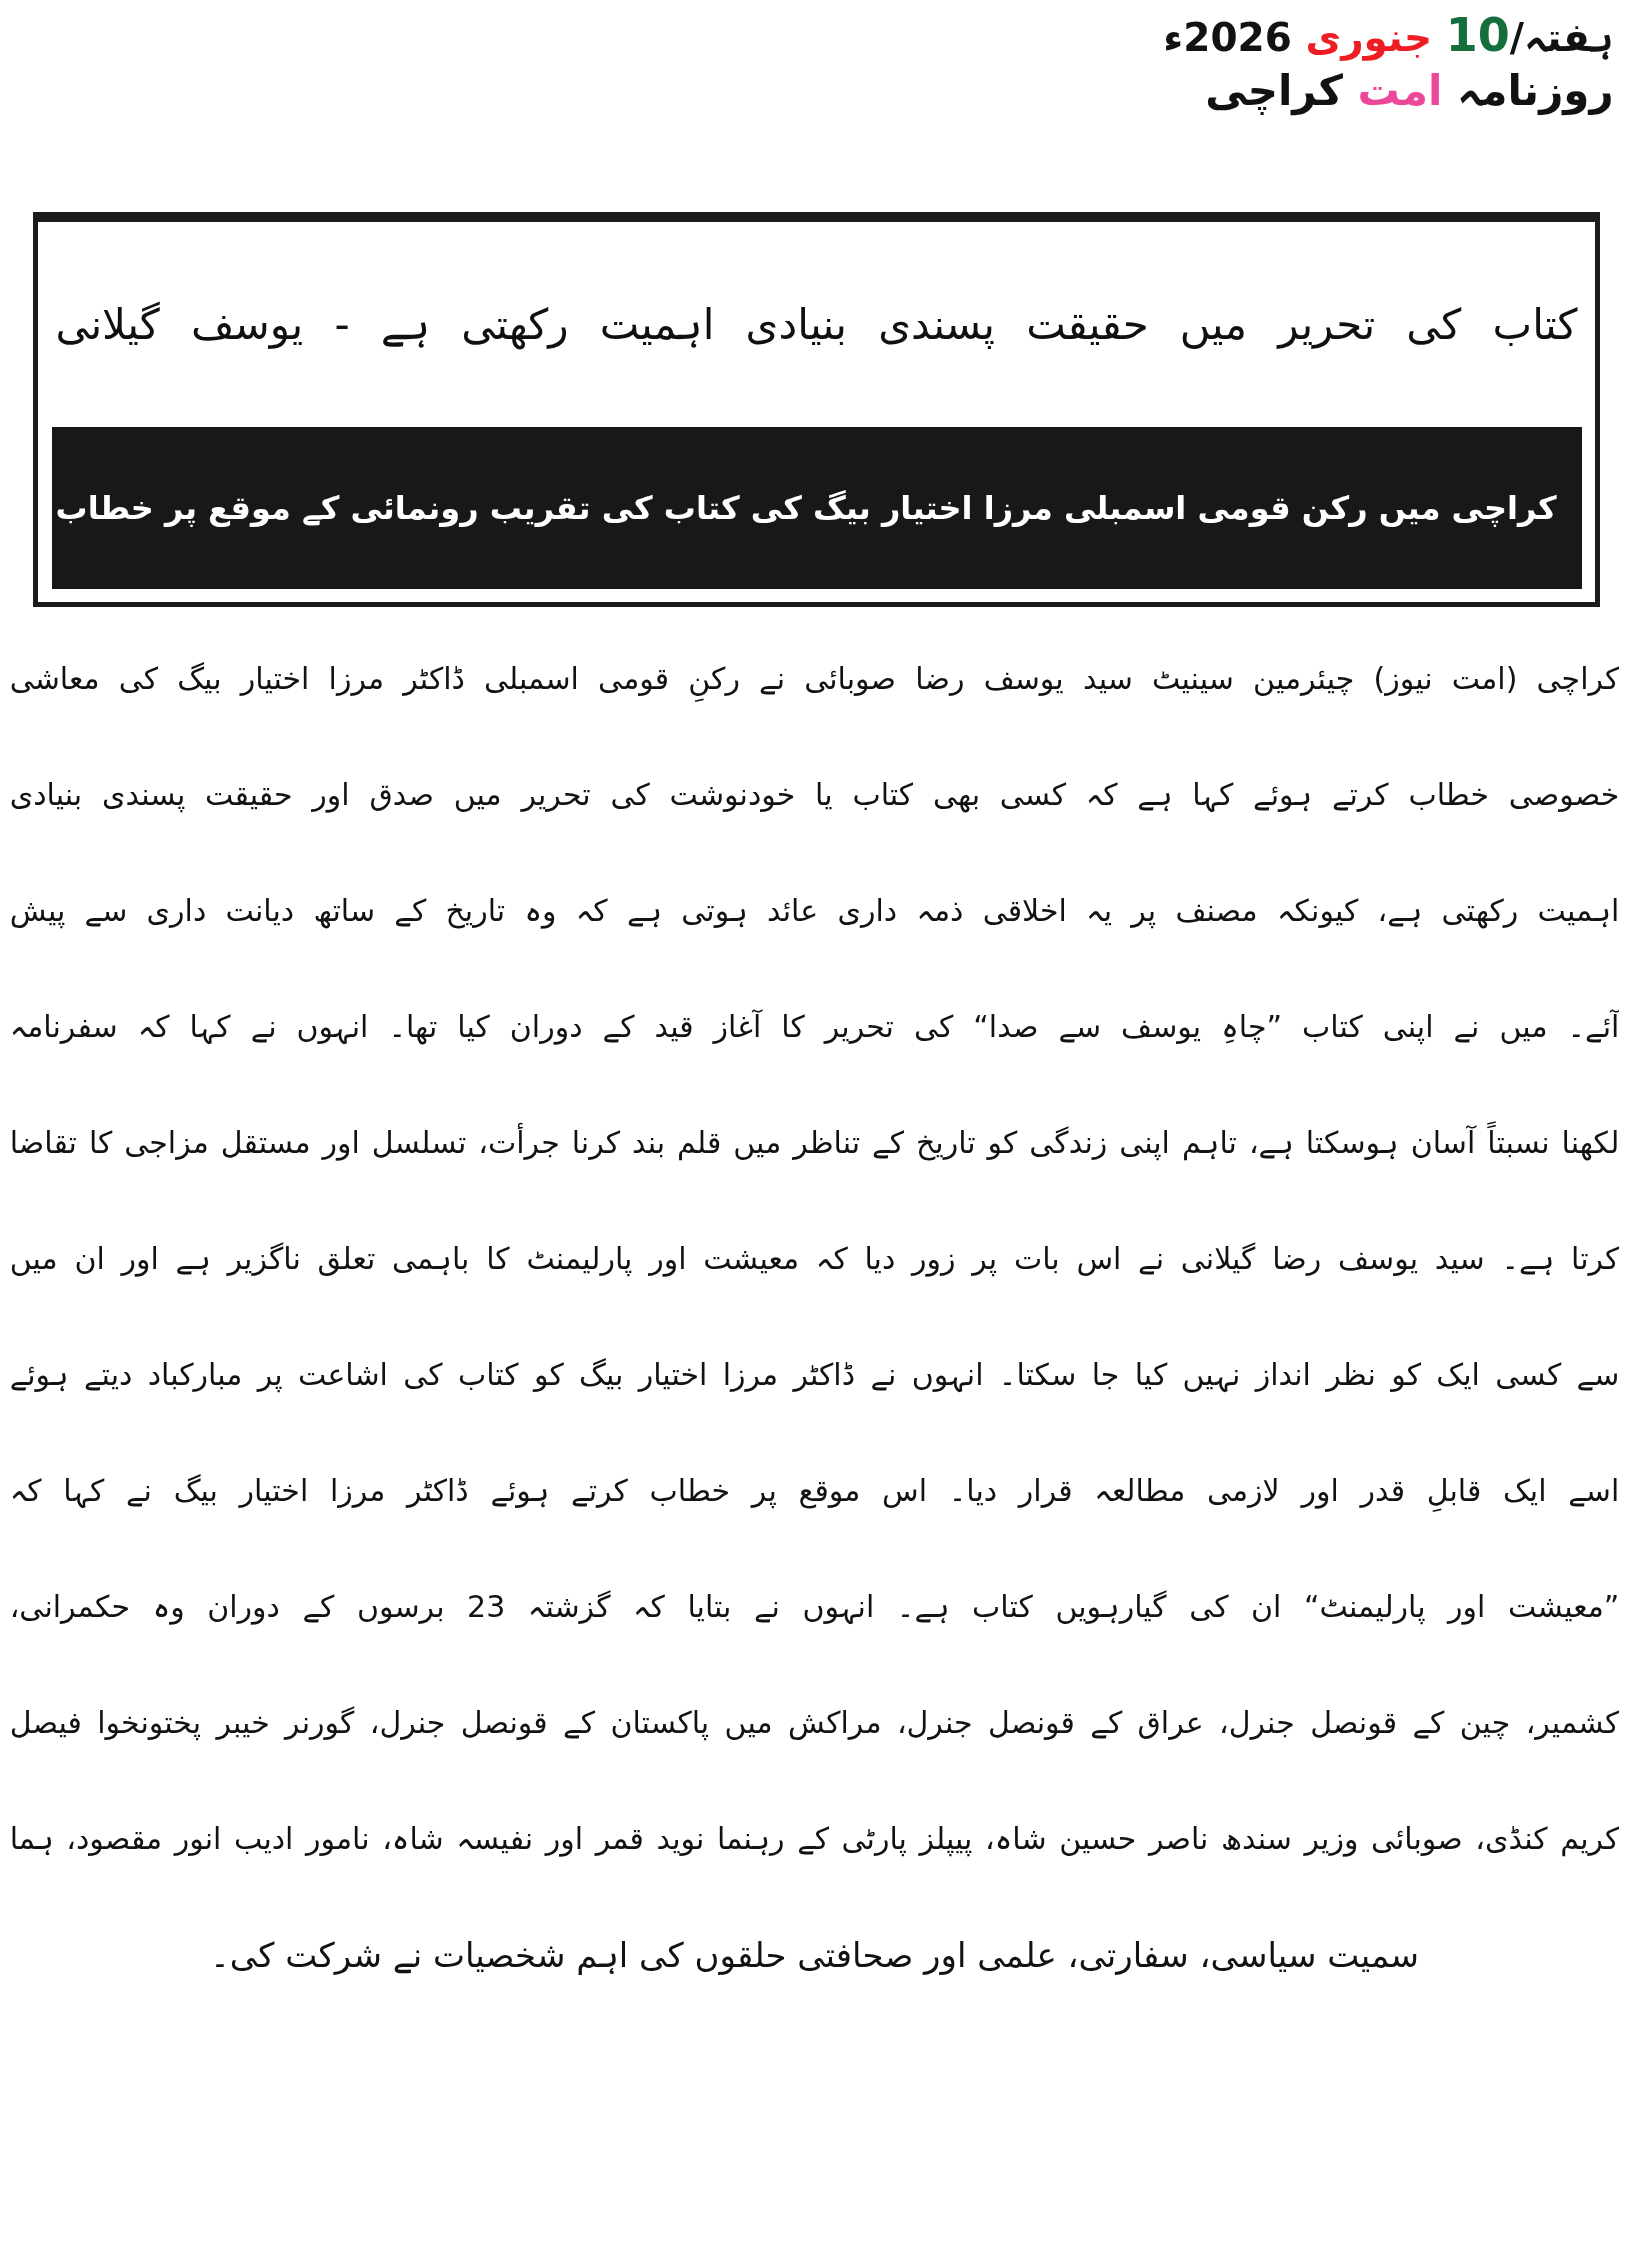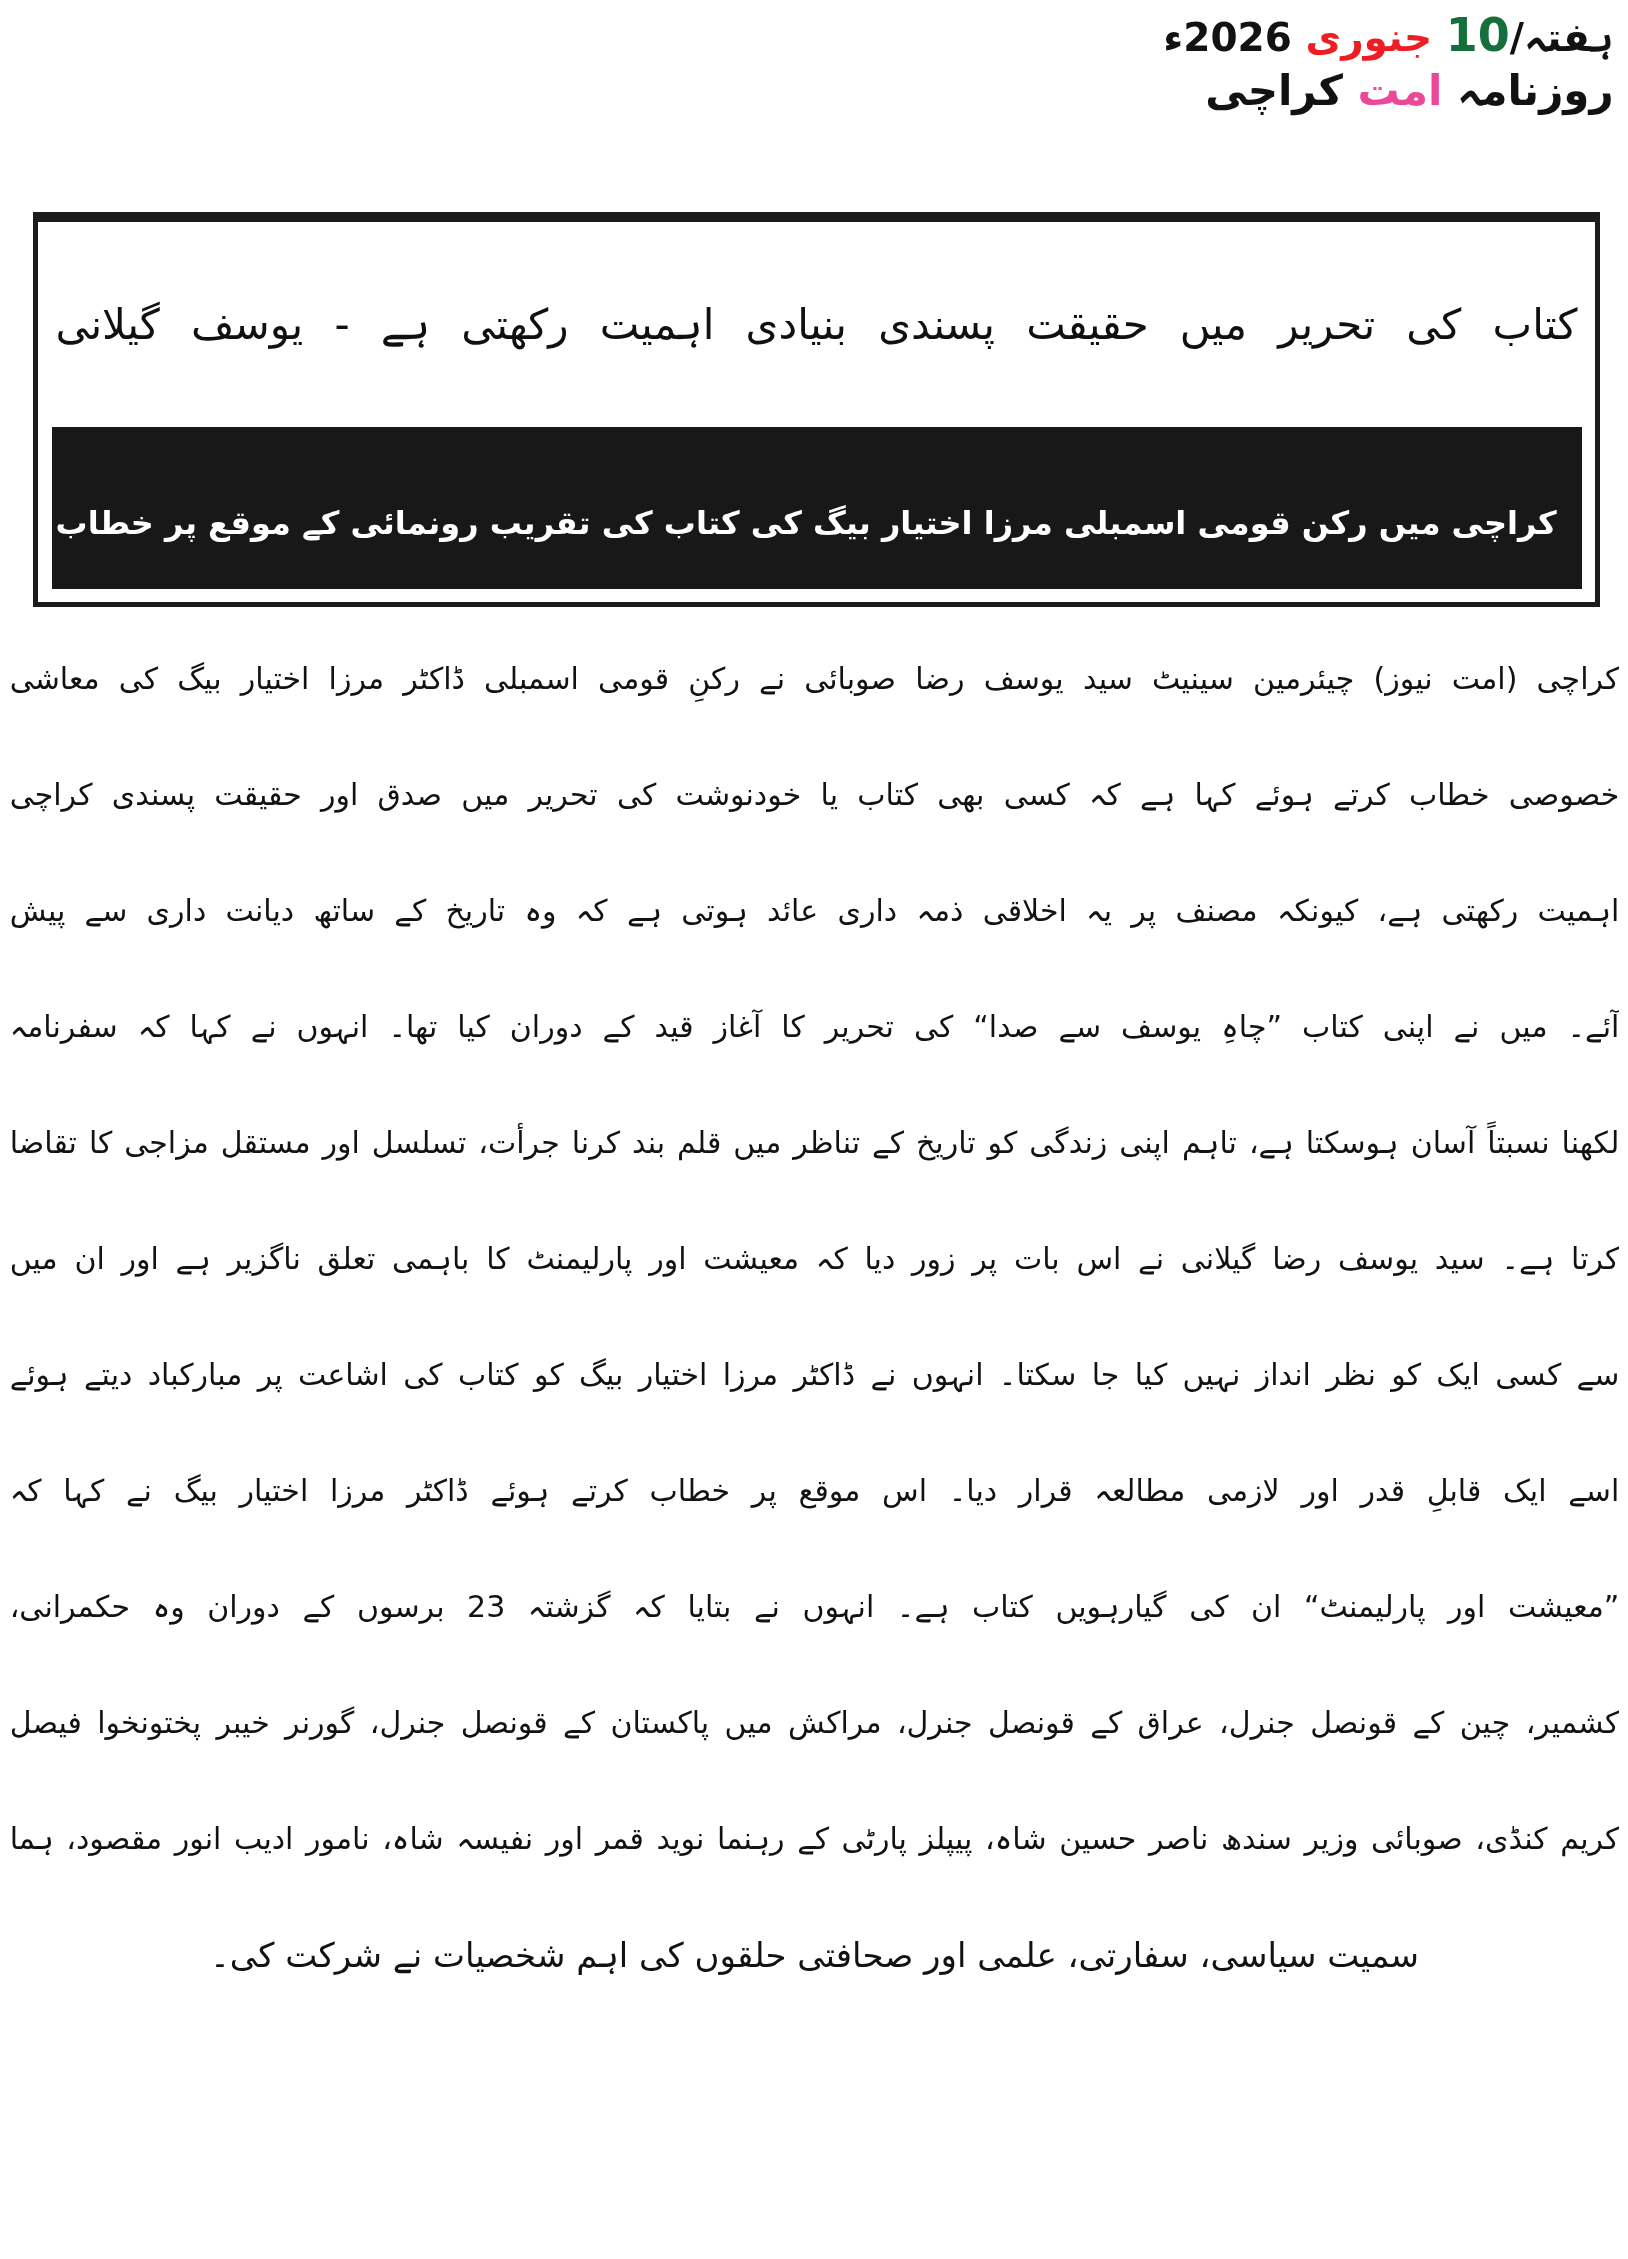--- a/index.html
+++ b/index.html
@@ -22,21 +22,21 @@
     background:#ffffff;
   }
   .headline {
     margin:0; padding:0 17.4px; height:205px; line-height:205px;
     font-size:42px; font-weight:normal; color:#101010;
     text-align:justify; text-align-last:justify;
     white-space:nowrap; overflow:hidden;
   }
   .subheadline-bar { margin:0 13.5px 13.5px 13.5px; height:162px; }
   .subheadline {
-    margin:0; padding:15px 25px; height:162px; line-height:162px;
+    margin:0; padding:0 25px; height:162px; line-height:162px;
     font-size:32px; font-weight:bold; color:#ffffff;
     text-align:justify; text-align-last:justify;
     white-space:nowrap; overflow:hidden;
   }
 
   
   .body-text { padding:13.5px 9.7px 0 9.7px; }
   .article-line {
     font-size:30px; line-height:116px; height:116px;
     text-align:justify; text-align-last:justify; overflow:hidden;
@@ -66,21 +66,21 @@
   <section class="headline-box">
     <h1 class="headline" dir="rtl">کتاب کی تحریر میں حقیقت پسندی بنیادی اہمیت رکھتی ہے - یوسف گیلانی</h1>
     <div class="subheadline-bar" style="background-color: rgb(24, 24, 24);">
       <h2 class="subheadline" dir="rtl">کراچی میں رکن قومی اسمبلی مرزا اختیار بیگ کی کتاب کی تقریب رونمائی کے موقع پر خطاب</h2>
     </div>
   </section>
 
   <article class="body-text" dir="rtl">
     <div>
         <div class="article-line">کراچی (امت نیوز) چیئرمین سینیٹ سید یوسف رضا صوبائی نے رکنِ قومی اسمبلی ڈاکٹر مرزا اختیار بیگ کی معاشی</div>
-        <div class="article-line">خصوصی خطاب کرتے ہوئے کہا ہے کہ کسی بھی کتاب یا خودنوشت کی تحریر میں صدق اور حقیقت پسندی کراچی</div>
+        <div class="article-line">خصوصی خطاب کرتے ہوئے کہا ہے کہ کسی بھی کتاب یا خودنوشت کی تحریر میں صدق اور حقیقت پسندی بنیادی</div>
         <div class="article-line">اہمیت رکھتی ہے، کیونکہ مصنف پر یہ اخلاقی ذمہ داری عائد ہوتی ہے کہ وہ تاریخ کے ساتھ دیانت داری سے پیش</div>
         <div class="article-line">آئے۔ میں نے اپنی کتاب ”چاہِ یوسف سے صدا“ کی تحریر کا آغاز قید کے دوران کیا تھا۔ انہوں نے کہا کہ سفرنامہ</div>
         <div class="article-line">لکھنا نسبتاً آسان ہوسکتا ہے، تاہم اپنی زندگی کو تاریخ کے تناظر میں قلم بند کرنا جرأت، تسلسل اور مستقل مزاجی کا تقاضا</div>
         <div class="article-line">کرتا ہے۔ سید یوسف رضا گیلانی نے اس بات پر زور دیا کہ معیشت اور پارلیمنٹ کا باہمی تعلق ناگزیر ہے اور ان میں</div>
         <div class="article-line">سے کسی ایک کو نظر انداز نہیں کیا جا سکتا۔ انہوں نے ڈاکٹر مرزا اختیار بیگ کو کتاب کی اشاعت پر مبارکباد دیتے ہوئے</div>
         <div class="article-line">اسے ایک قابلِ قدر اور لازمی مطالعہ قرار دیا۔ اس موقع پر خطاب کرتے ہوئے ڈاکٹر مرزا اختیار بیگ نے کہا کہ</div>
         <div class="article-line">”معیشت اور پارلیمنٹ“ ان کی گیارہویں کتاب ہے۔ انہوں نے بتایا کہ گزشتہ 23 برسوں کے دوران وہ حکمرانی،</div>
         <div class="article-line">کشمیر، چین کے قونصل جنرل، عراق کے قونصل جنرل، مراکش میں پاکستان کے قونصل جنرل، گورنر خیبر پختونخوا فیصل</div>
         <div class="article-line">کریم کنڈی، صوبائی وزیر سندھ ناصر حسین شاہ، پیپلز پارٹی کے رہنما نوید قمر اور نفیسہ شاہ، نامور ادیب انور مقصود، ہما بقائی</div>
       </div>

